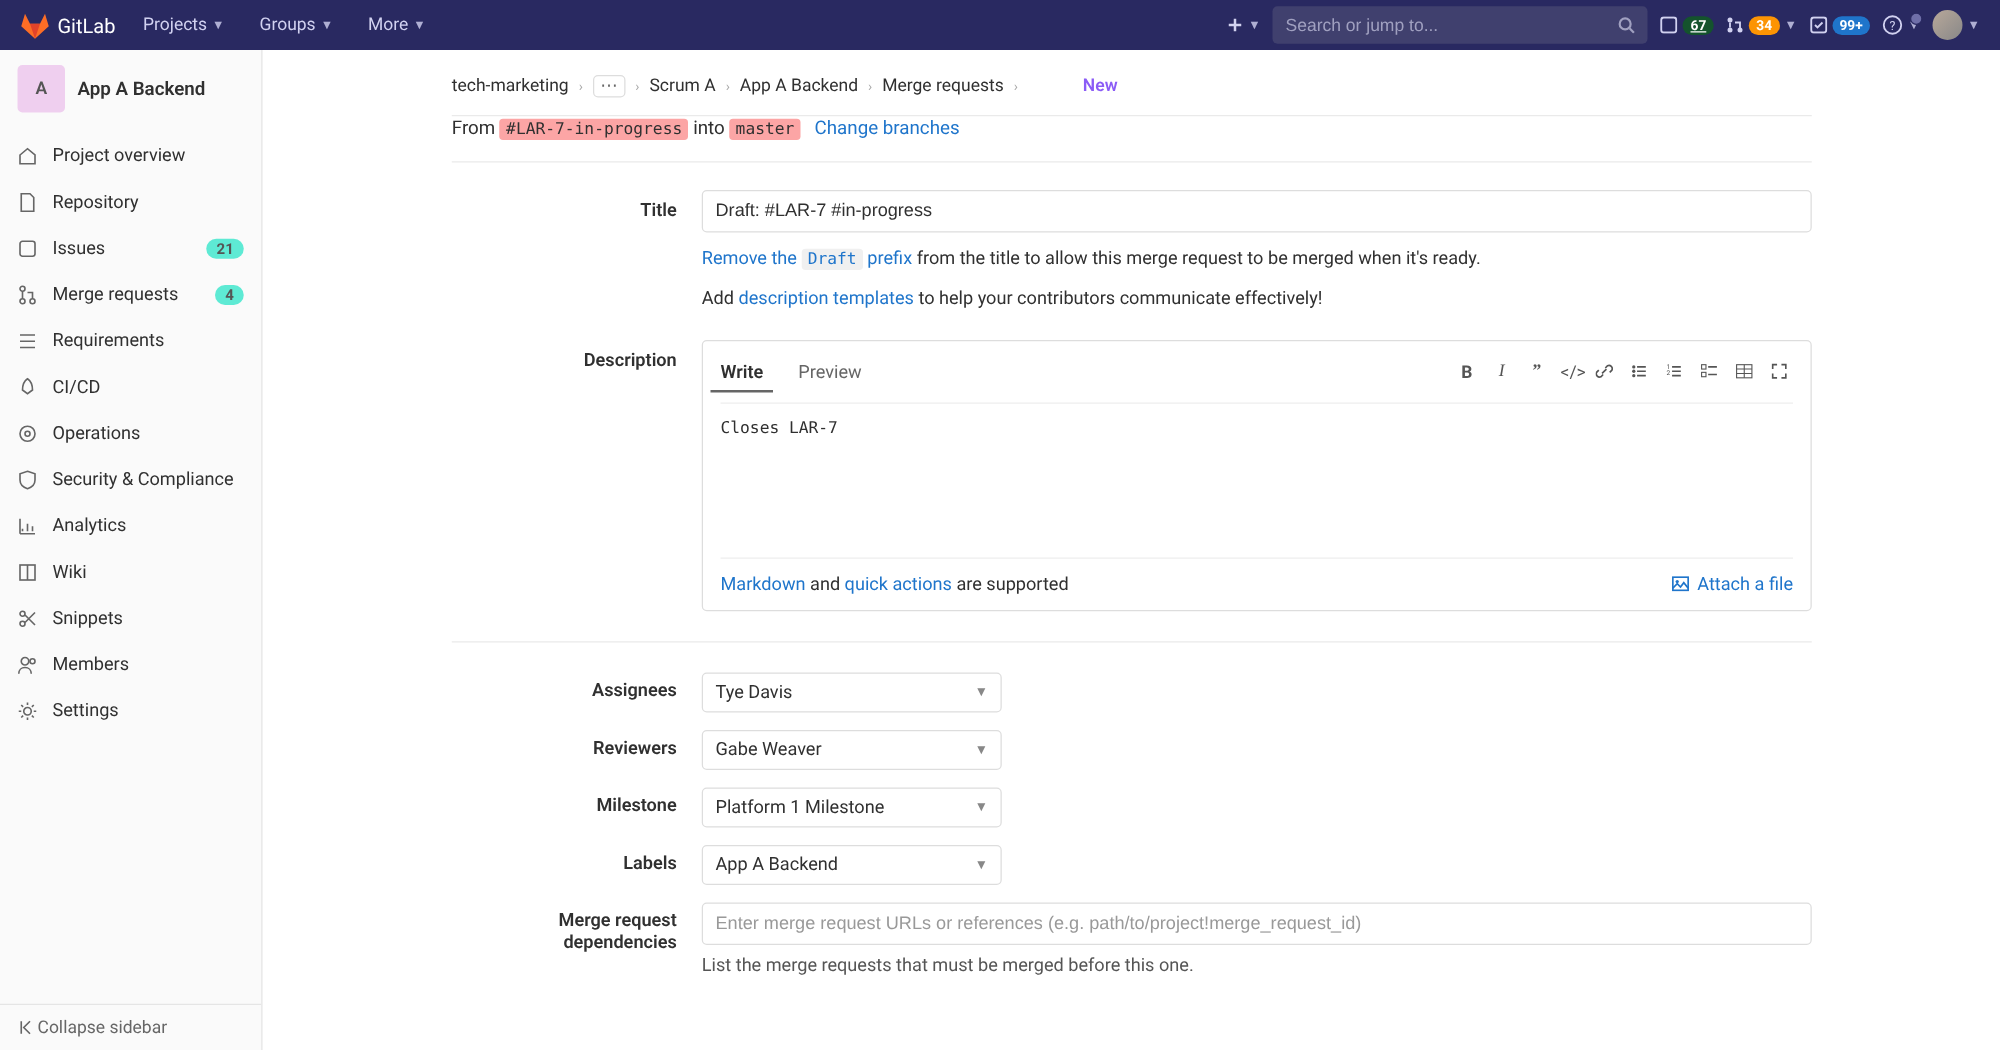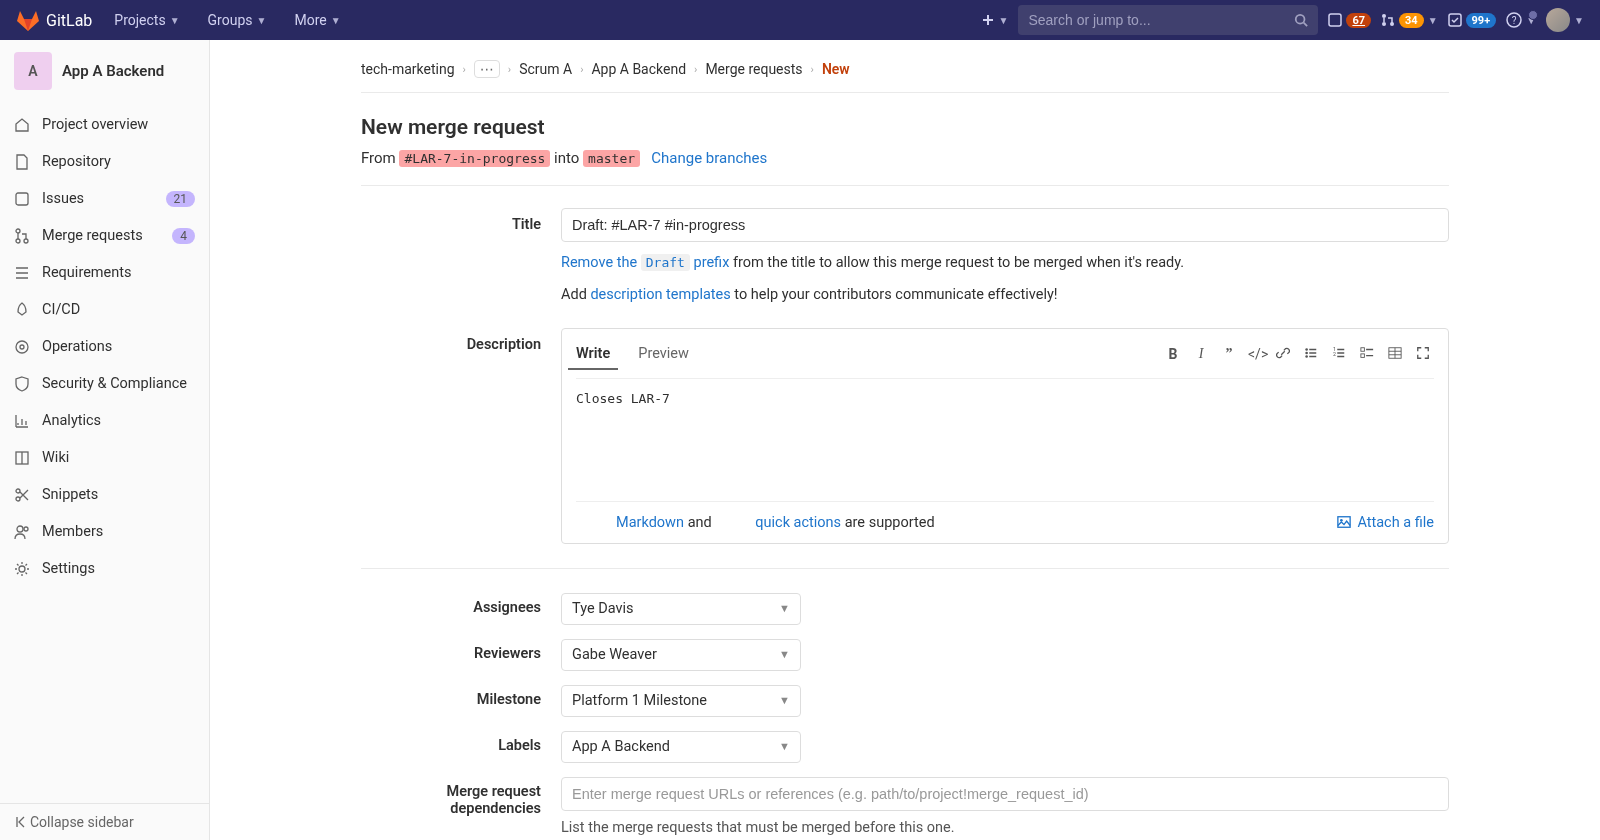--- a/index.html
+++ b/index.html
@@ -13,46 +13,46 @@
 .topnav .menu { display: flex; align-items: center; gap: 8px; }
 .topnav .menu-item { padding: 6px 10px; color: #d1d1f0; font-size: 14px; cursor: pointer; display: inline-flex; align-items: center; gap: 4px; }
 .topnav .chev { font-size: 10px; opacity: .8; }
 .topnav .spacer { flex: 1; }
 .topnav .right { display: flex; align-items: center; gap: 10px; }
 .topnav .icon-btn { color: #d1d1f0; cursor: pointer; display: inline-flex; align-items: center; gap: 4px; font-size: 13px; }
 .topnav .search { background: #40406e; border-radius: 4px; height: 30px; width: 300px; display: flex; align-items: center; padding: 0 10px; color: #a9a9cc; }
 .topnav .search input { background: transparent; border: none; outline: none; color: #d1d1f0; flex: 1; font-size: 14px; }
 .topnav .search input::placeholder { color: #a0a0c0; }
 .topnav .badge { border-radius: 10px; padding: 1px 6px; font-size: 11px; font-weight: bold; }
-.topnav .badge-green { background: #c2410c; color: #fff; text-decoration: underline; }
+.topnav .badge-green { background: #14532d; color: #fff; text-decoration: underline; }
 .topnav .badge-orange { background: #fc9403; color: #fff; }
 .topnav .badge-blue { background: #1f75cb; color: #fff; }
 .topnav .avatar { width: 24px; height: 24px; border-radius: 50%; background: linear-gradient(135deg,#b8a89a,#888); }
 .topnav .help-dot { position: relative; }
 .topnav .help-dot::after { content:''; position:absolute; top:-2px; right:-2px; width:8px; height:8px; background:#6e6ea8; border-radius:50%; border:1px solid #292961;}
 
 
 .layout { display: flex; height: calc(100vh - 40px); }
 .sidebar { width: 210px; background: #fafafa; border-right: 1px solid #e5e5e5; display: flex; flex-direction: column; }
 .project-ctx { display: flex; align-items: center; gap: 10px; padding: 12px 14px; }
 .project-ctx .avatar-sq { width: 38px; height: 38px; background: #efcfef; border-radius: 4px; display:flex; align-items:center; justify-content:center; color:#555; font-weight:600; }
 .project-ctx .name { font-size: 15px; font-weight: 600; }
 .nav { padding: 4px 0; flex: 1; overflow-y: auto; }
 .nav-item { display: flex; align-items: center; padding: 10px 14px; gap: 12px; color: #303030; cursor: pointer; font-size: 14.5px; }
 .nav-item .icon { width: 16px; height: 16px; display:inline-flex; align-items:center; justify-content:center; color:#666; }
-.nav-item .count { margin-left: auto; background: #c4b5fd; border-radius: 10px; padding: 1px 8px; font-size: 12px; color: #555; }
+.nav-item .count { margin-left: auto; background: #5eead4; border-radius: 10px; padding: 1px 8px; font-size: 12px; color: #555; font-weight: bold; }
 .sidebar-collapse { border-top: 1px solid #e5e5e5; padding: 10px 14px; display: flex; align-items: center; gap: 0; color: #666; cursor:pointer; }
 
 
 .main { flex: 1; overflow-y: auto; }
 .content { max-width: 1200px; margin: 0 auto; padding: 14px 56px 60px 56px; }
 .breadcrumbs { display: flex; align-items: center; gap: 8px; font-size: 14px; color: #303030; padding: 6px 0 14px 0; border-bottom: 1px solid #eaeaea; }
 .breadcrumbs .crumb { color: #303030; cursor: pointer; }
 .breadcrumbs .sep { color: #aaa; font-size: 11px; }
-.breadcrumbs .active { color: #c2410c; font-weight: 600; }
+.breadcrumbs .active { color: #8b5cf6; font-weight: 600; margin-left: 44px; }
 .breadcrumbs .ellips { border: 1px solid #ddd; border-radius: 4px; padding: 0 5px; color:#666; cursor:pointer; line-height:16px; }
 
 h1.page-title { font-size: 21px; font-weight: 600; margin: 22px 0 10px 0; }
 .branch-line { font-size: 15px; color: #303030; margin-bottom: 18px; }
 .branch-line code { background: #fca5a5; padding: 1px 5px; border-radius: 3px; font-family: ui-monospace, Menlo, monospace; font-size: 13px; }
 .branch-line .link { color: #1f75cb; cursor: pointer; }
 hr.div { border: none; border-top: 1px solid #eaeaea; margin: 0 0 22px 0; }
 
 .form-row { display: flex; align-items: flex-start; margin-bottom: 22px; }
 .form-row .lbl { width: 200px; text-align: right; padding-right: 20px; font-weight: 600; padding-top: 8px; font-size:14.5px; }
@@ -66,21 +66,21 @@
 .desc-box { border: 1px solid #ddd; border-radius: 4px; }
 .desc-head { display: flex; align-items: center; justify-content: space-between; border-bottom: 0; padding: 10px 14px 0 6px; }
 .desc-tabs { display: flex; gap: 12px; position: relative; }
 .desc-tab { padding: 6px 8px; cursor: pointer; color:#666; font-size:14.5px; }
 .desc-tab.active { color: #303030; font-weight: 600; border-bottom: 2px solid #666; }
 .toolbar { display: flex; gap: 10px; color: #555; }
 .toolbar .tbtn { cursor: pointer; width:18px; text-align:center; font-size:14px; }
 .desc-body { padding: 0 14px; }
 .desc-body textarea { width: 100%; border: none; outline: none; resize: none; font-family: ui-monospace, Menlo, monospace; font-size: 13px; color: #303030; height: 120px; padding: 12px 0; border-top: 1px solid #eee; margin-top:8px; }
 .desc-foot { border-top: 1px solid #eee; display: flex; justify-content: space-between; padding: 12px 0 12px 0; font-size:14.5px; margin: 0 14px; }
-.desc-foot .link { color: #1f75cb; cursor: pointer; margin-left: 40px; }
+.desc-foot .link { color: #1f75cb; cursor: pointer; }
 .attach { color: #1f75cb; cursor: pointer; display: inline-flex; align-items: center; gap: 6px; }
 
 hr.div2 { border: none; border-top: 1px solid #eaeaea; margin: 24px 0 24px 0; }
 
 .form-row.compact { margin-bottom: 14px; }
 .form-row.compact .lbl { padding-top: 6px; }
 .select { width: 240px; height: 32px; border: 1px solid #ddd; border-radius: 4px; display: flex; align-items: center; justify-content: space-between; padding: 0 10px; cursor: pointer; font-size:14.5px; color:#303030; }
 .select .chev { color: #888; font-size: 11px; }
 .deps .text-input { width: 100%; }
 .deps-help { font-size: 14.5px; color: #555; margin-top: 8px; }
@@ -308,21 +308,20 @@
         <span class="sep">›</span>
         <span class="crumb">Scrum A</span>
         <span class="sep">›</span>
         <span class="crumb">App A Backend</span>
         <span class="sep">›</span>
         <span class="crumb">Merge requests</span>
         <span class="sep">›</span>
         <span class="active">New</span>
       </div>
 
-      <h1 class="page-title">New merge request</h1>
       <div class="branch-line">
         <span>From</span>
         <code>#LAR-7-in-progress</code>
         <span>into</span>
         <code>master</code>
         &nbsp;&nbsp;<span class="link">Change branches</span>
       </div>
       <hr class="div">
 
       <div class="form-row">

